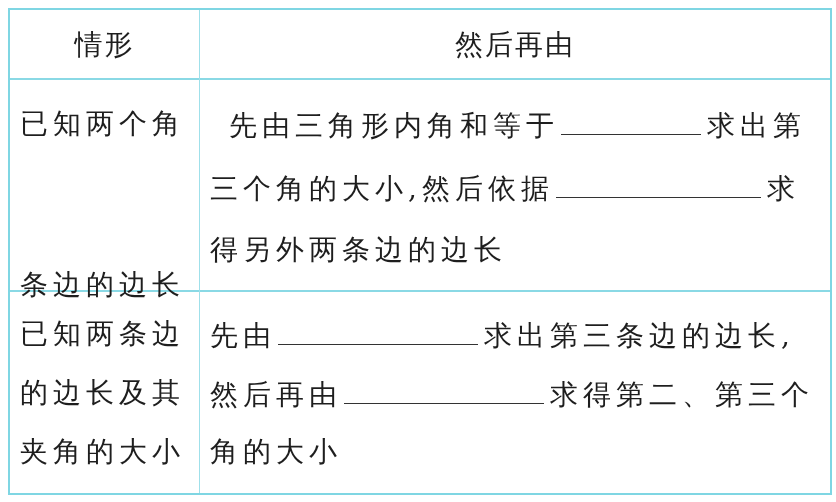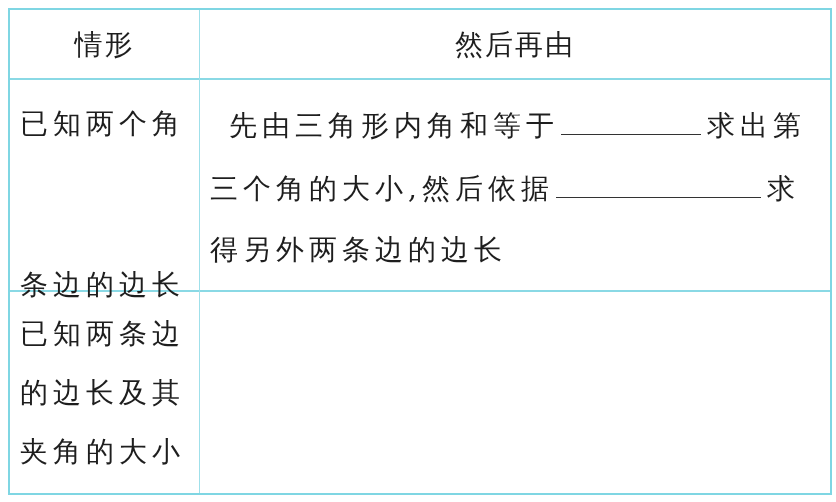--- a/index.html
+++ b/index.html
@@ -91,13 +91,22 @@
     </div>
     <div class="line" style="left:10px;top:152px;">得另外两条边的边长</div>
   </div>
 
   <div class="cell" style="left:0;top:282px;width:189px;height:203px;">
     <div class="line" style="left:10px;top:24px;text-align:right;">已知两条边</div>
     <div class="line" style="left:10px;top:83px;">的边长及其</div>
     <div class="line" style="left:10px;top:142px;">夹角的大小</div>
   </div>
 
+  <div class="cell" style="left:190px;top:282px;width:630px;height:203px;">
+    <div class="line" style="left:10px;top:24px;">
+      <span>先由</span><span class="blank" style="width:200px;"></span><span>求出第三条边的边长,</span>
+    </div>
+    <div class="line" style="left:10px;top:83px;">
+      <span>然后再由</span><span class="blank" style="width:200px;"></span><span>求得第二、第三个</span>
+    </div>
+    <div class="line" style="left:10px;top:142px;">角的大小</div>
+  </div>
 </div>
 
 </body></html>

